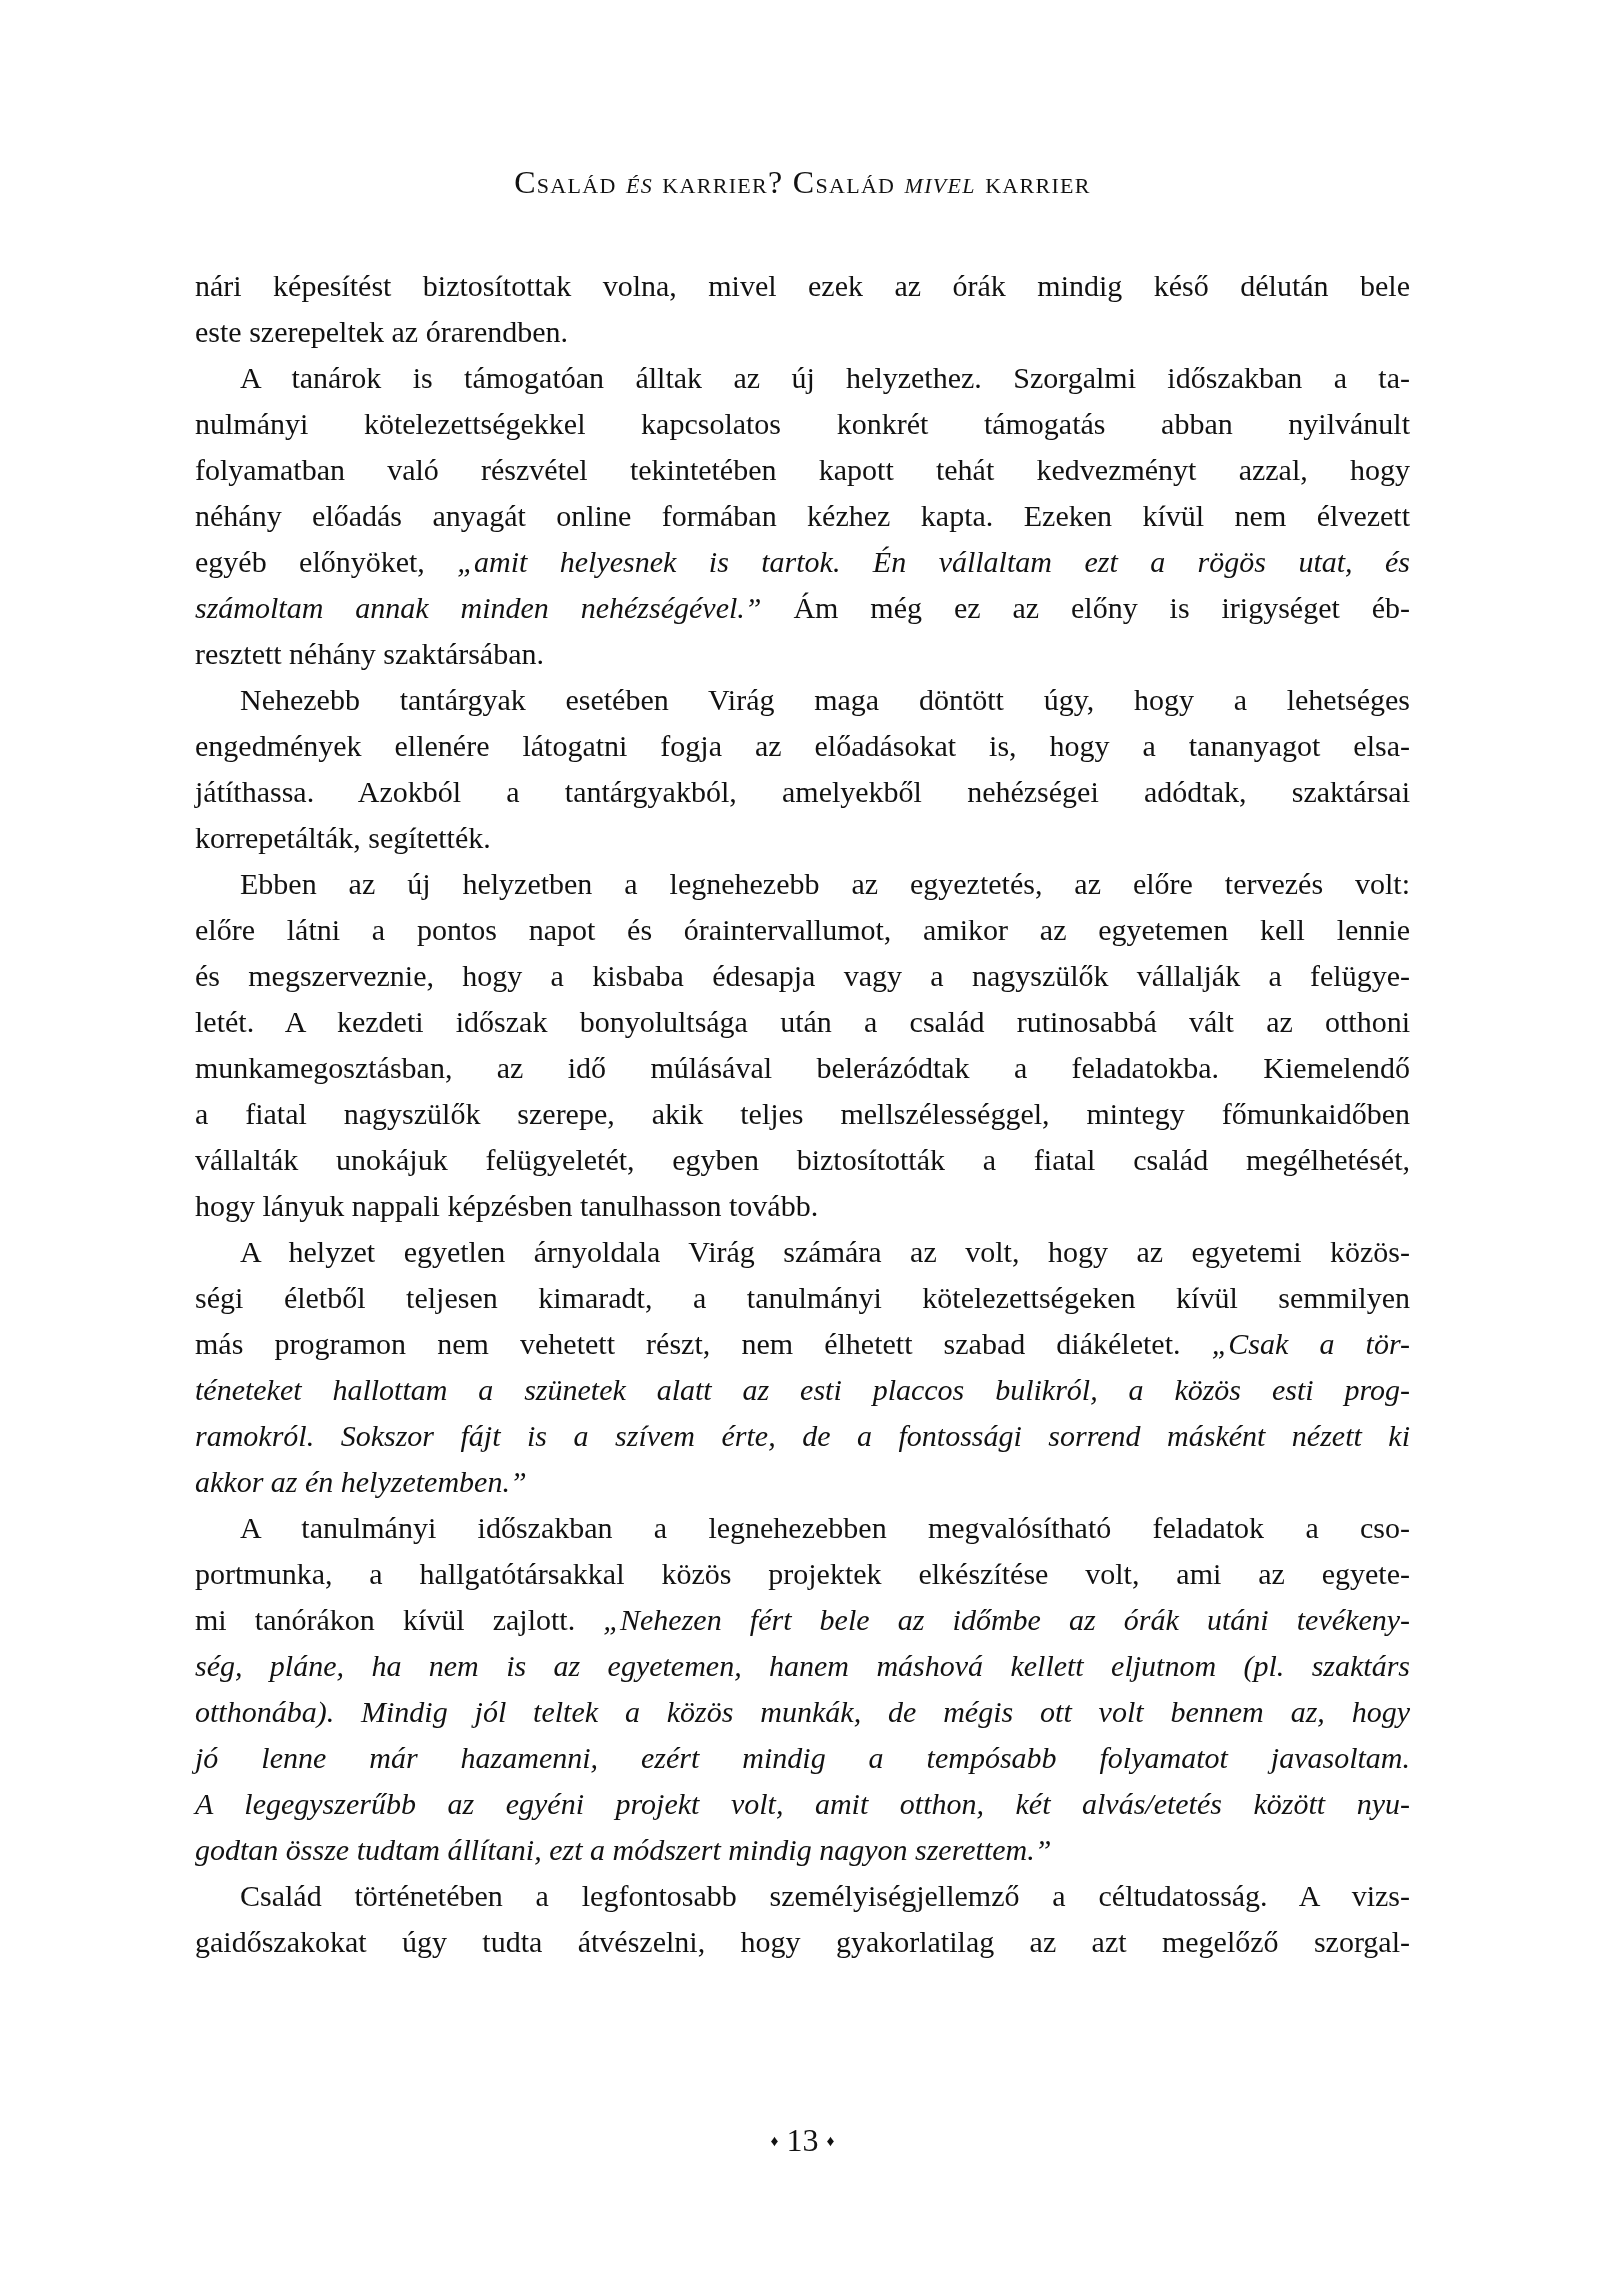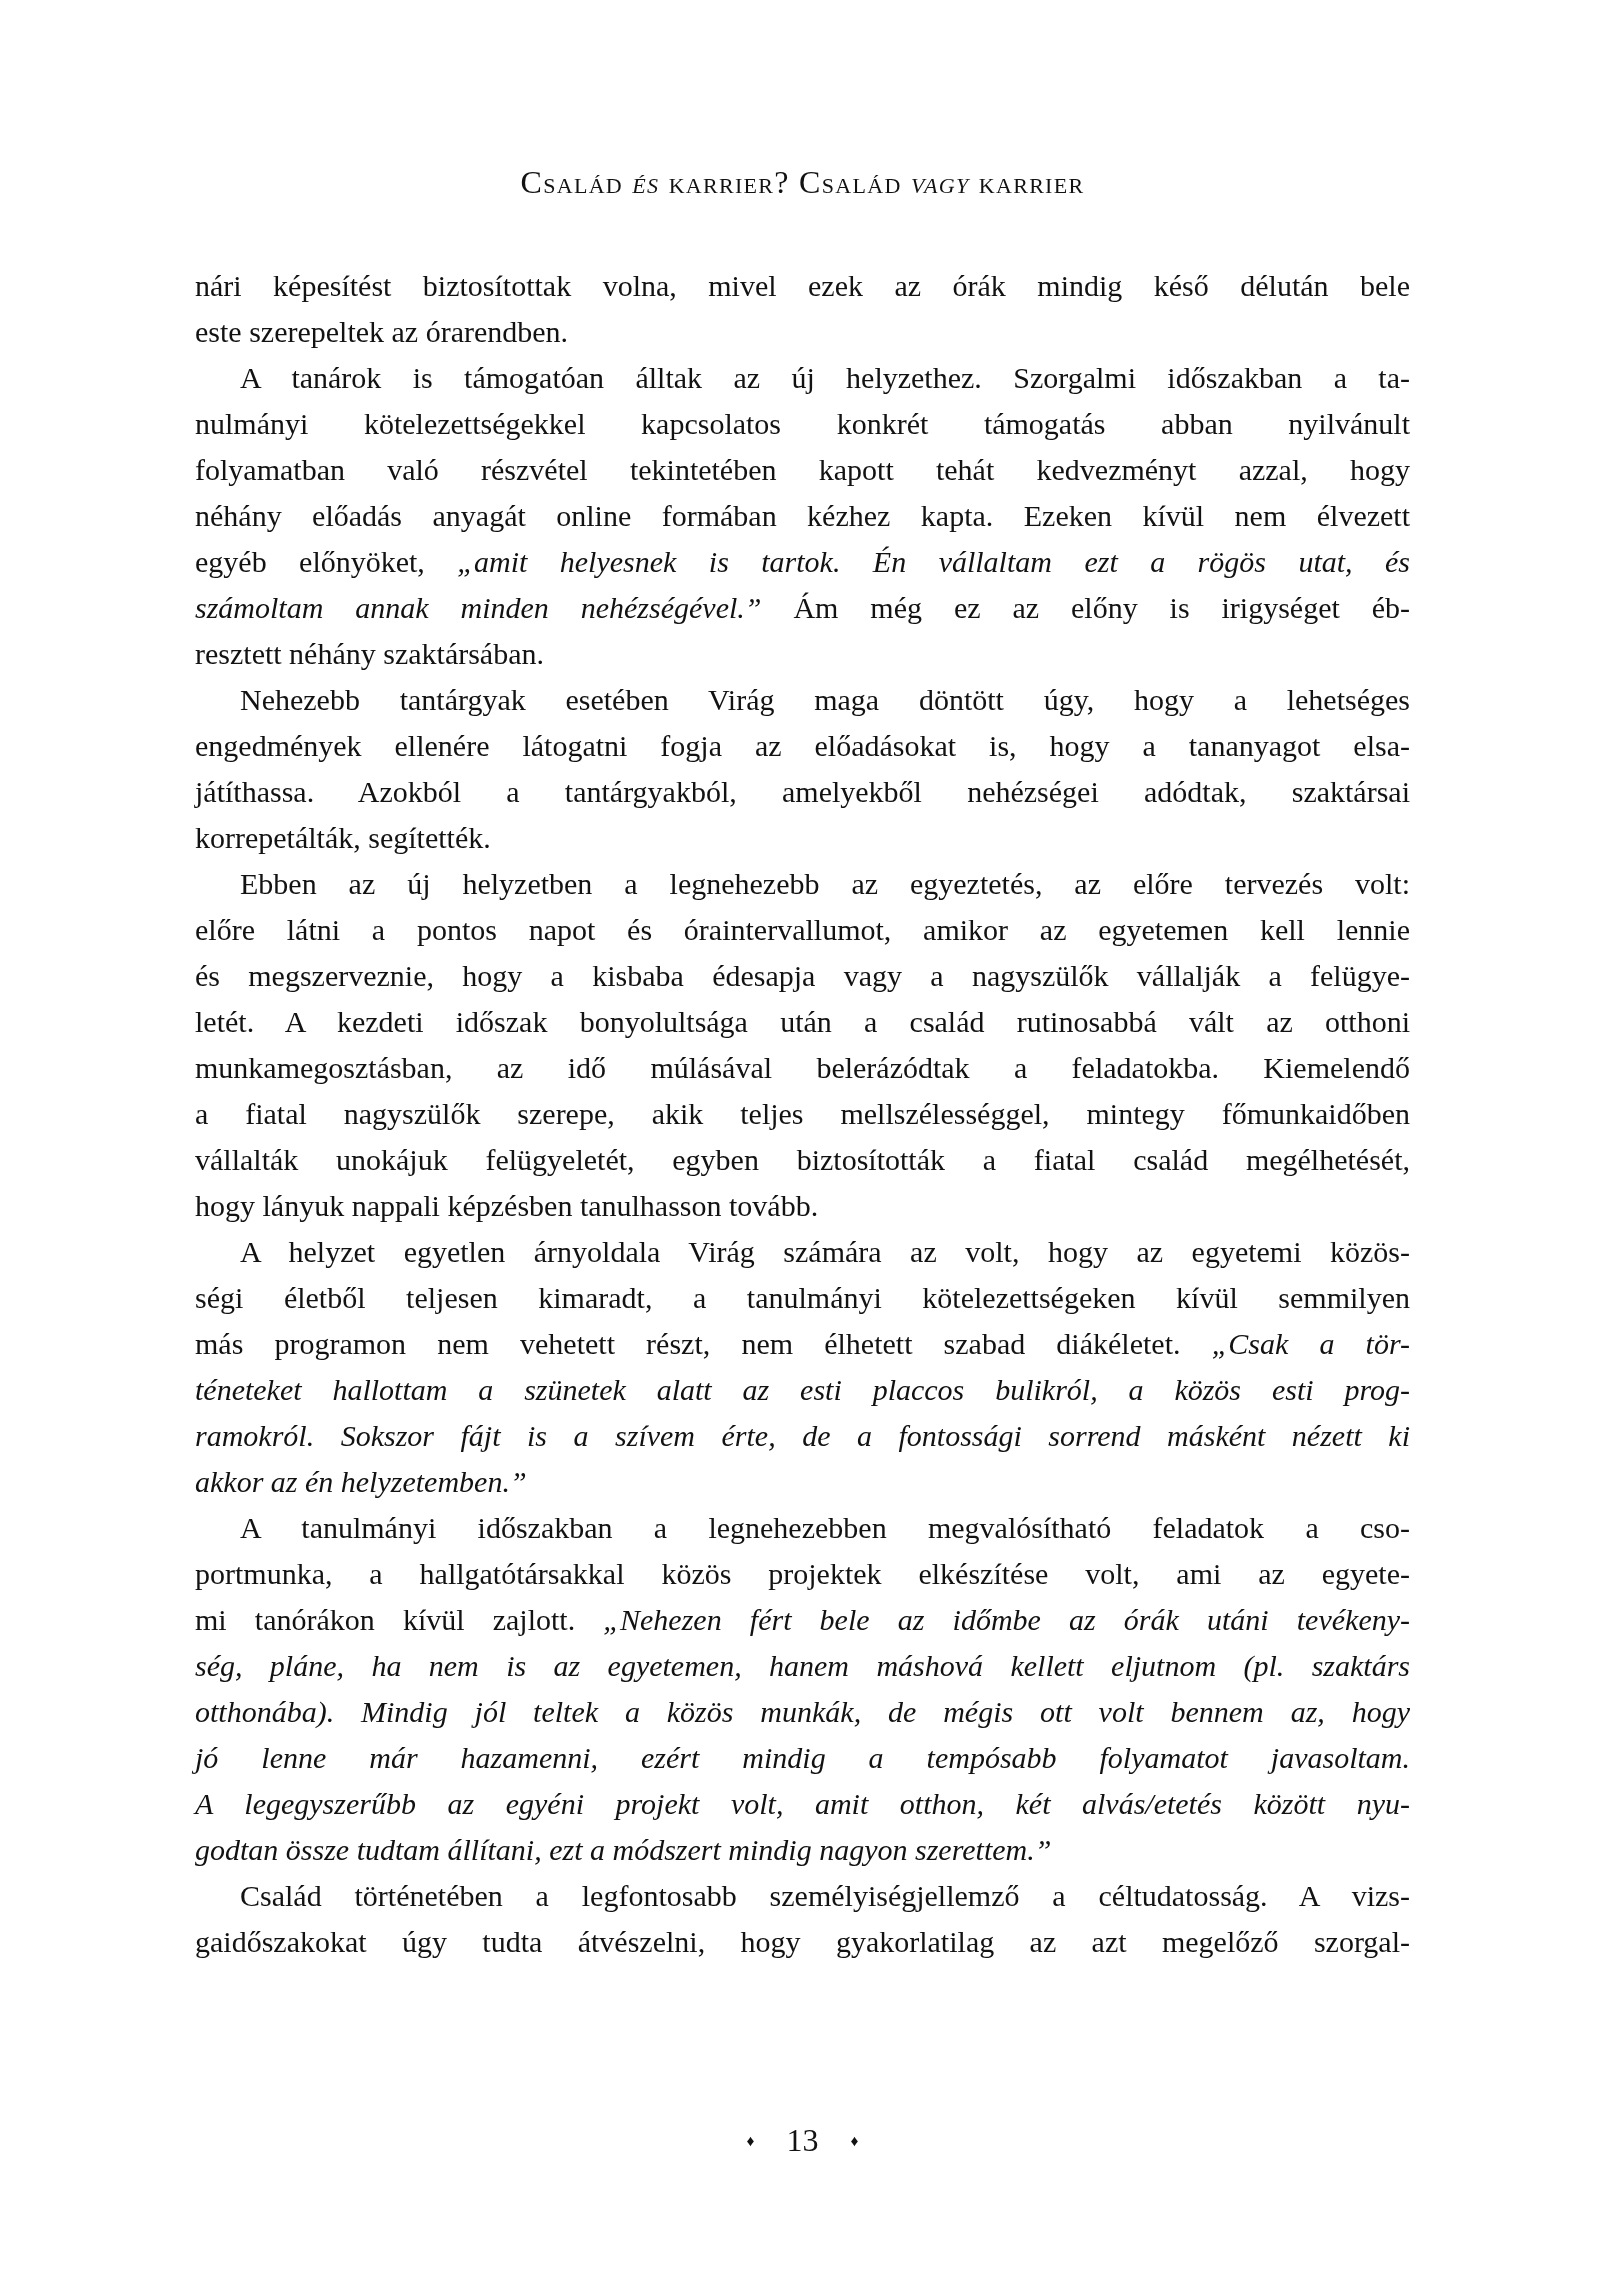--- a/index.html
+++ b/index.html
@@ -50,29 +50,29 @@
     width: 1215px;
     text-align: center;
     font-size: 32px;
     line-height: 46px;
   }
   .folio .mark {
     font-size: 15.5px;
     vertical-align: 5.2px;
   }
   .folio .num {
-    margin: 0 32px;
+    margin: 0 8px;
   }
 </style>
 </head>
 <body>
 
 <div class="page">
 
-  <div class="running-header"><span>Család </span><span class="i">és</span><span> karrier? Család </span><span class="i">vagy</span><span> karrier</span></div>
+  <div class="running-header"><span>Család </span><span class="i">és</span><span> karrier? Család </span><span class="i">mivel</span><span> karrier</span></div>
 
   <div class="body-text">
       <div class="para">
         <div class="pline"><span>nári képesítést biztosítottak volna, mivel ezek az órák mindig késő délután bele</span></div>
         <div class="pline natural"><span>este szerepeltek az órarendben.</span></div>
       </div>
       <div class="para indent">
         <div class="pline"><span>A tanárok is támogatóan álltak az új helyzethez. Szorgalmi időszakban a ta-</span></div>
         <div class="pline"><span>nulmányi kötelezettségekkel kapcsolatos konkrét támogatás abban nyilvánult</span></div>
         <div class="pline"><span>folyamatban való részvétel tekintetében kapott tehát kedvezményt azzal, hogy</span></div>

